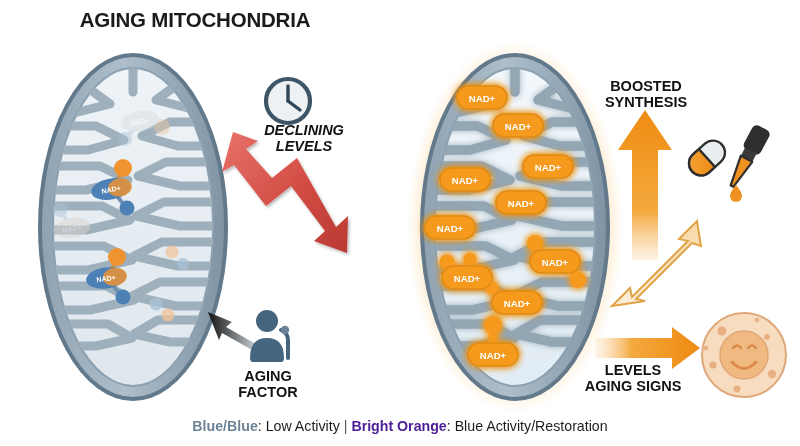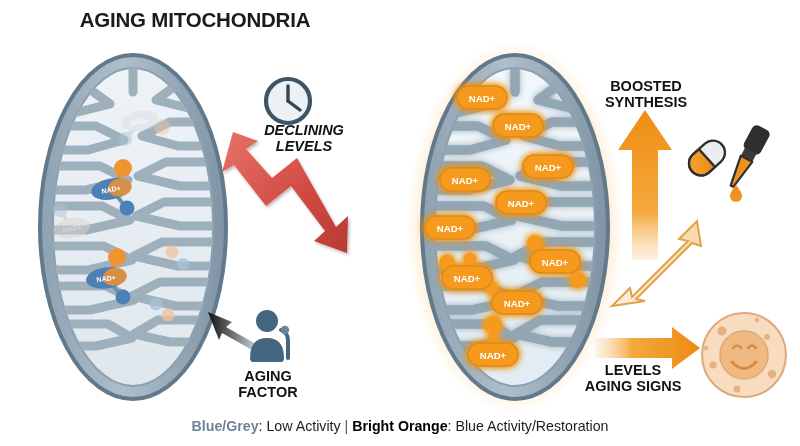--- a/index.html
+++ b/index.html
@@ -52,21 +52,21 @@
     text-align: center;
     font-size: 14.2px;
     color: #1c1c1c;
     white-space: nowrap;
   }
   .legend .blue {
     color: #6d8295;
     font-weight: bold;
   }
   .legend .orange {
-    color: #000000;
+    color: #4c1d95;
     font-weight: bold;
   }
   .legend .sep { color: #555; }
 
   svg.layer {
     position: absolute;
     left: 0;
     top: 0;
     width: 800px;
     height: 446px;
@@ -388,16 +388,16 @@
 SYNTHESIS</div>
 
   <div class="callout" style="left:222px; top:368px; width:92px;">AGING
 FACTOR</div>
 
 
   <div class="callout" style="left:570px; top:362px; width:126px;">LEVELS
 AGING SIGNS</div>
 
   <div class="legend">
-    <span class="blue">Blue/Grey</span><span>: Low Activity </span><span class="sep">|</span><span class="orange"> Bright Orange</span><span>: Blue Activity/Restoration</span>
+    <span class="blue">Blue/Blue</span><span>: Low Activity </span><span class="sep">|</span><span class="orange"> Bright Orange</span><span>: Blue Activity/Restoration</span>
   </div>
 
 </div>
 
 </body></html>

